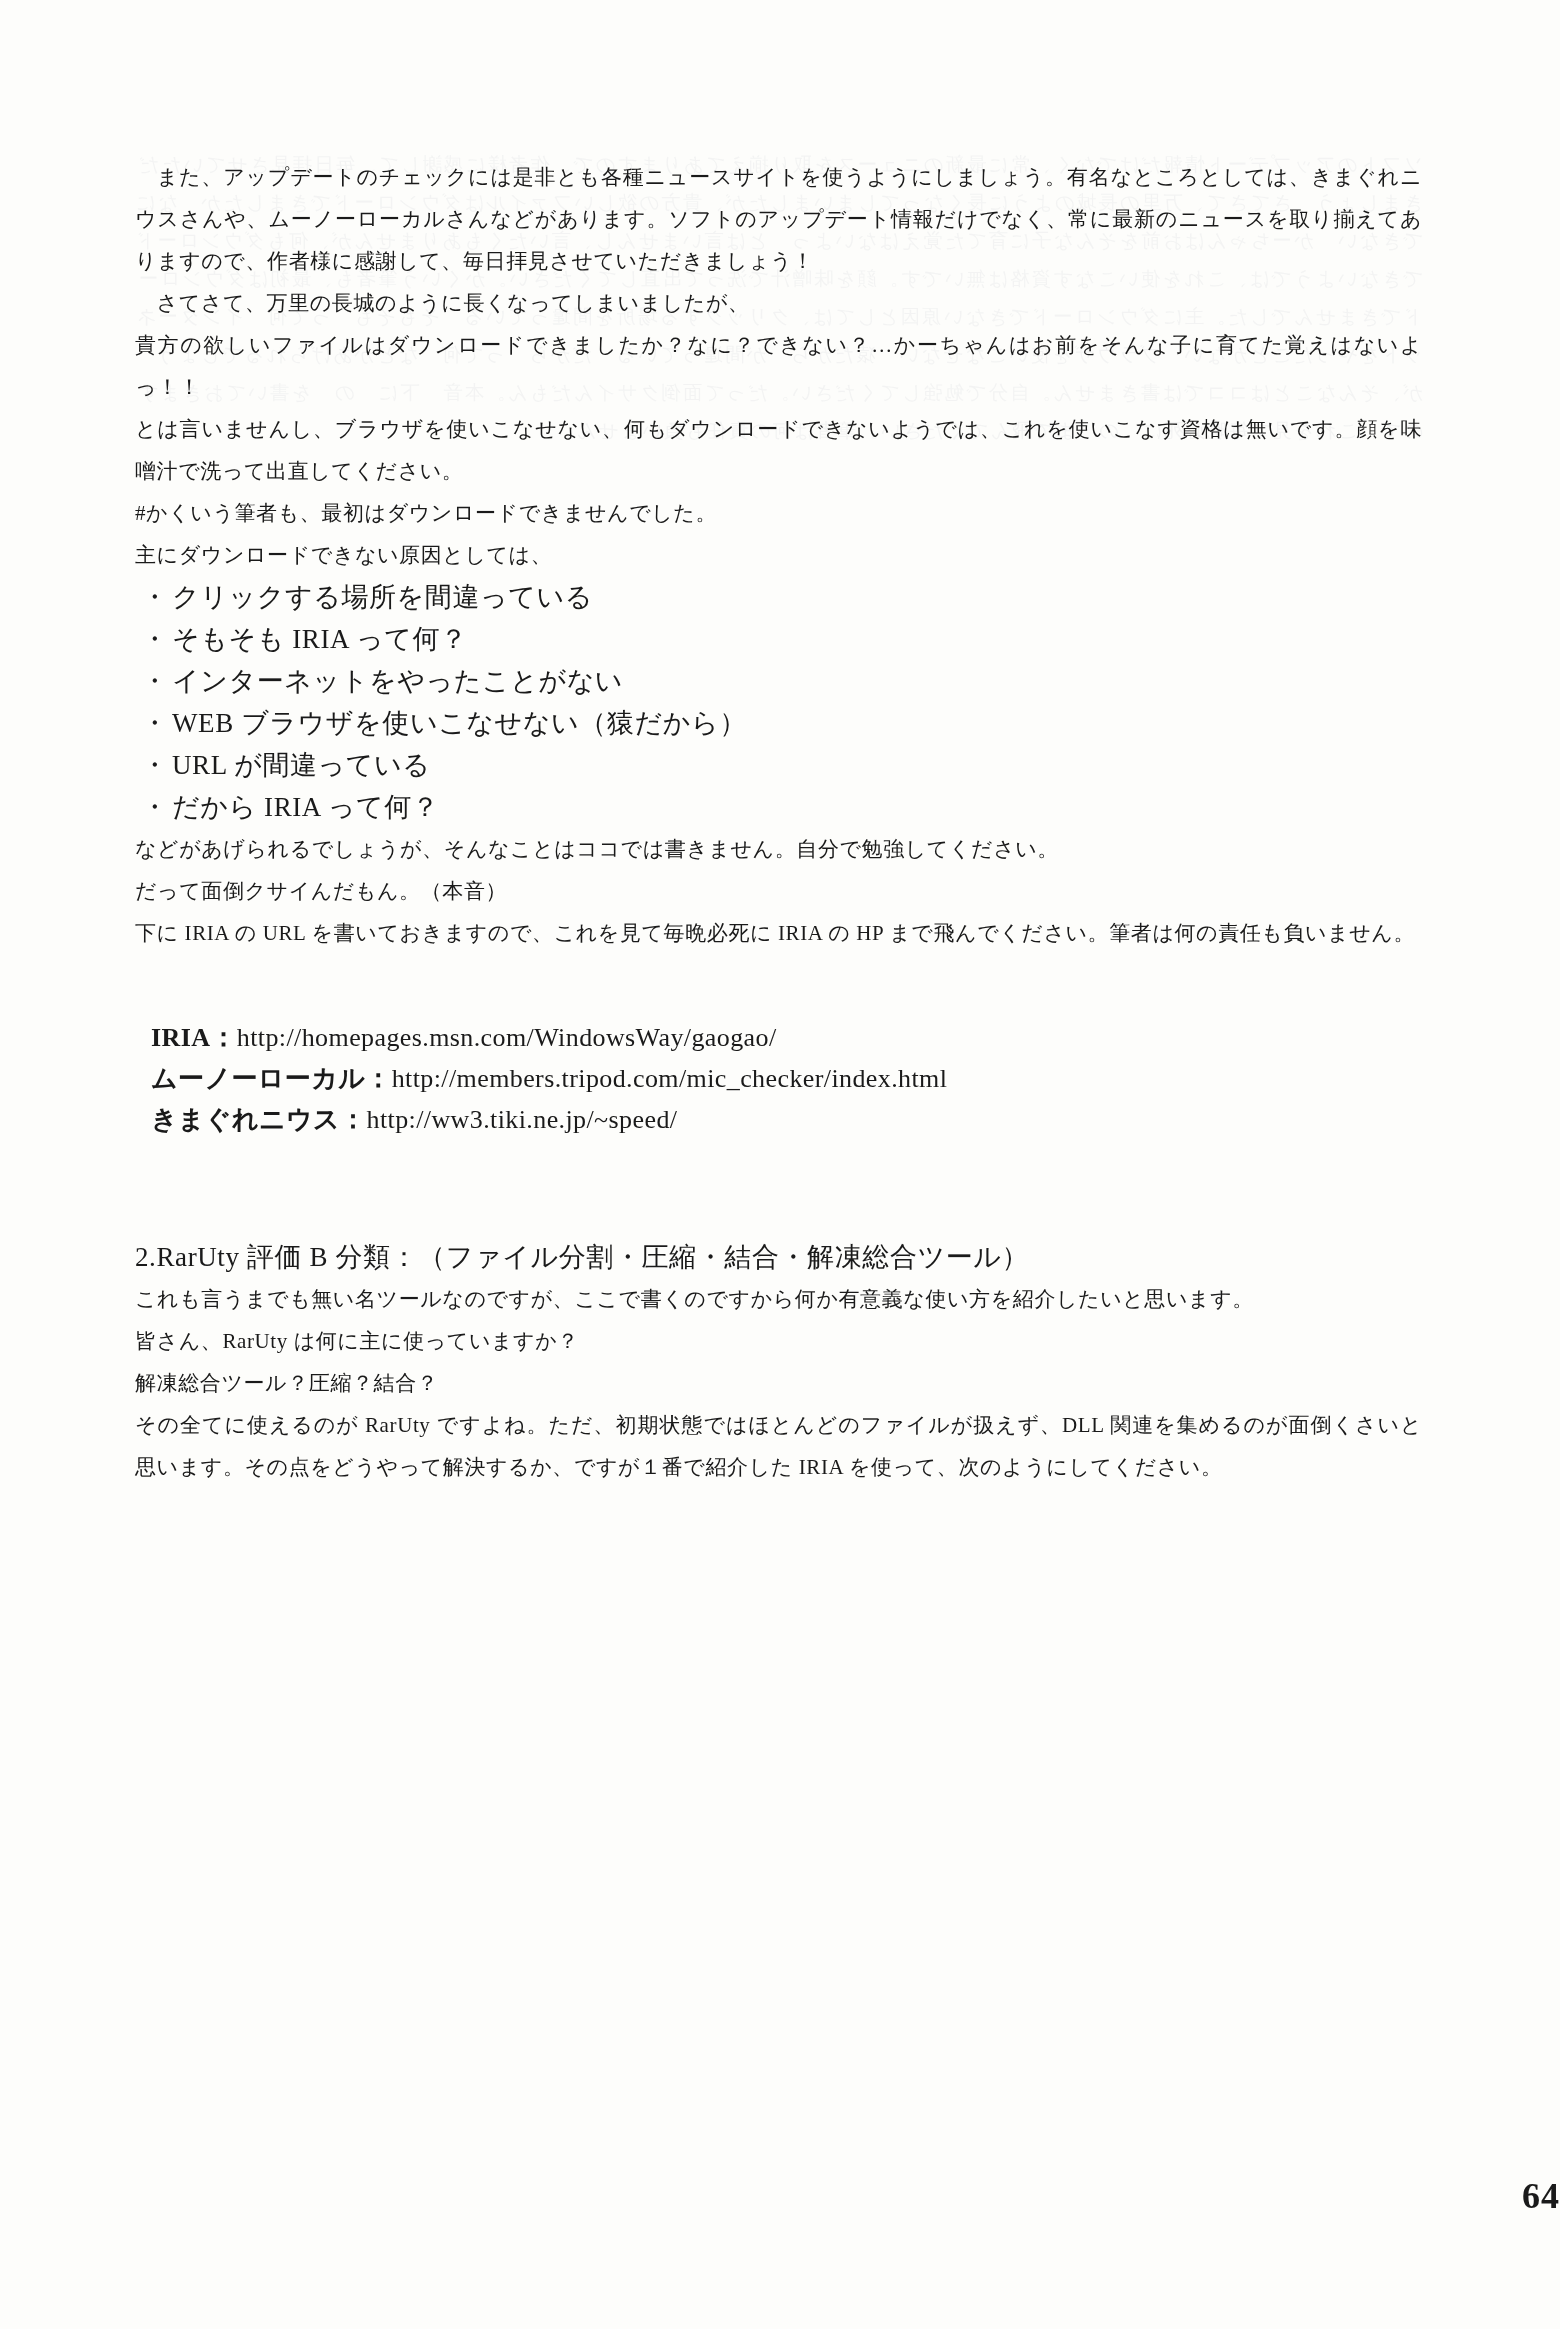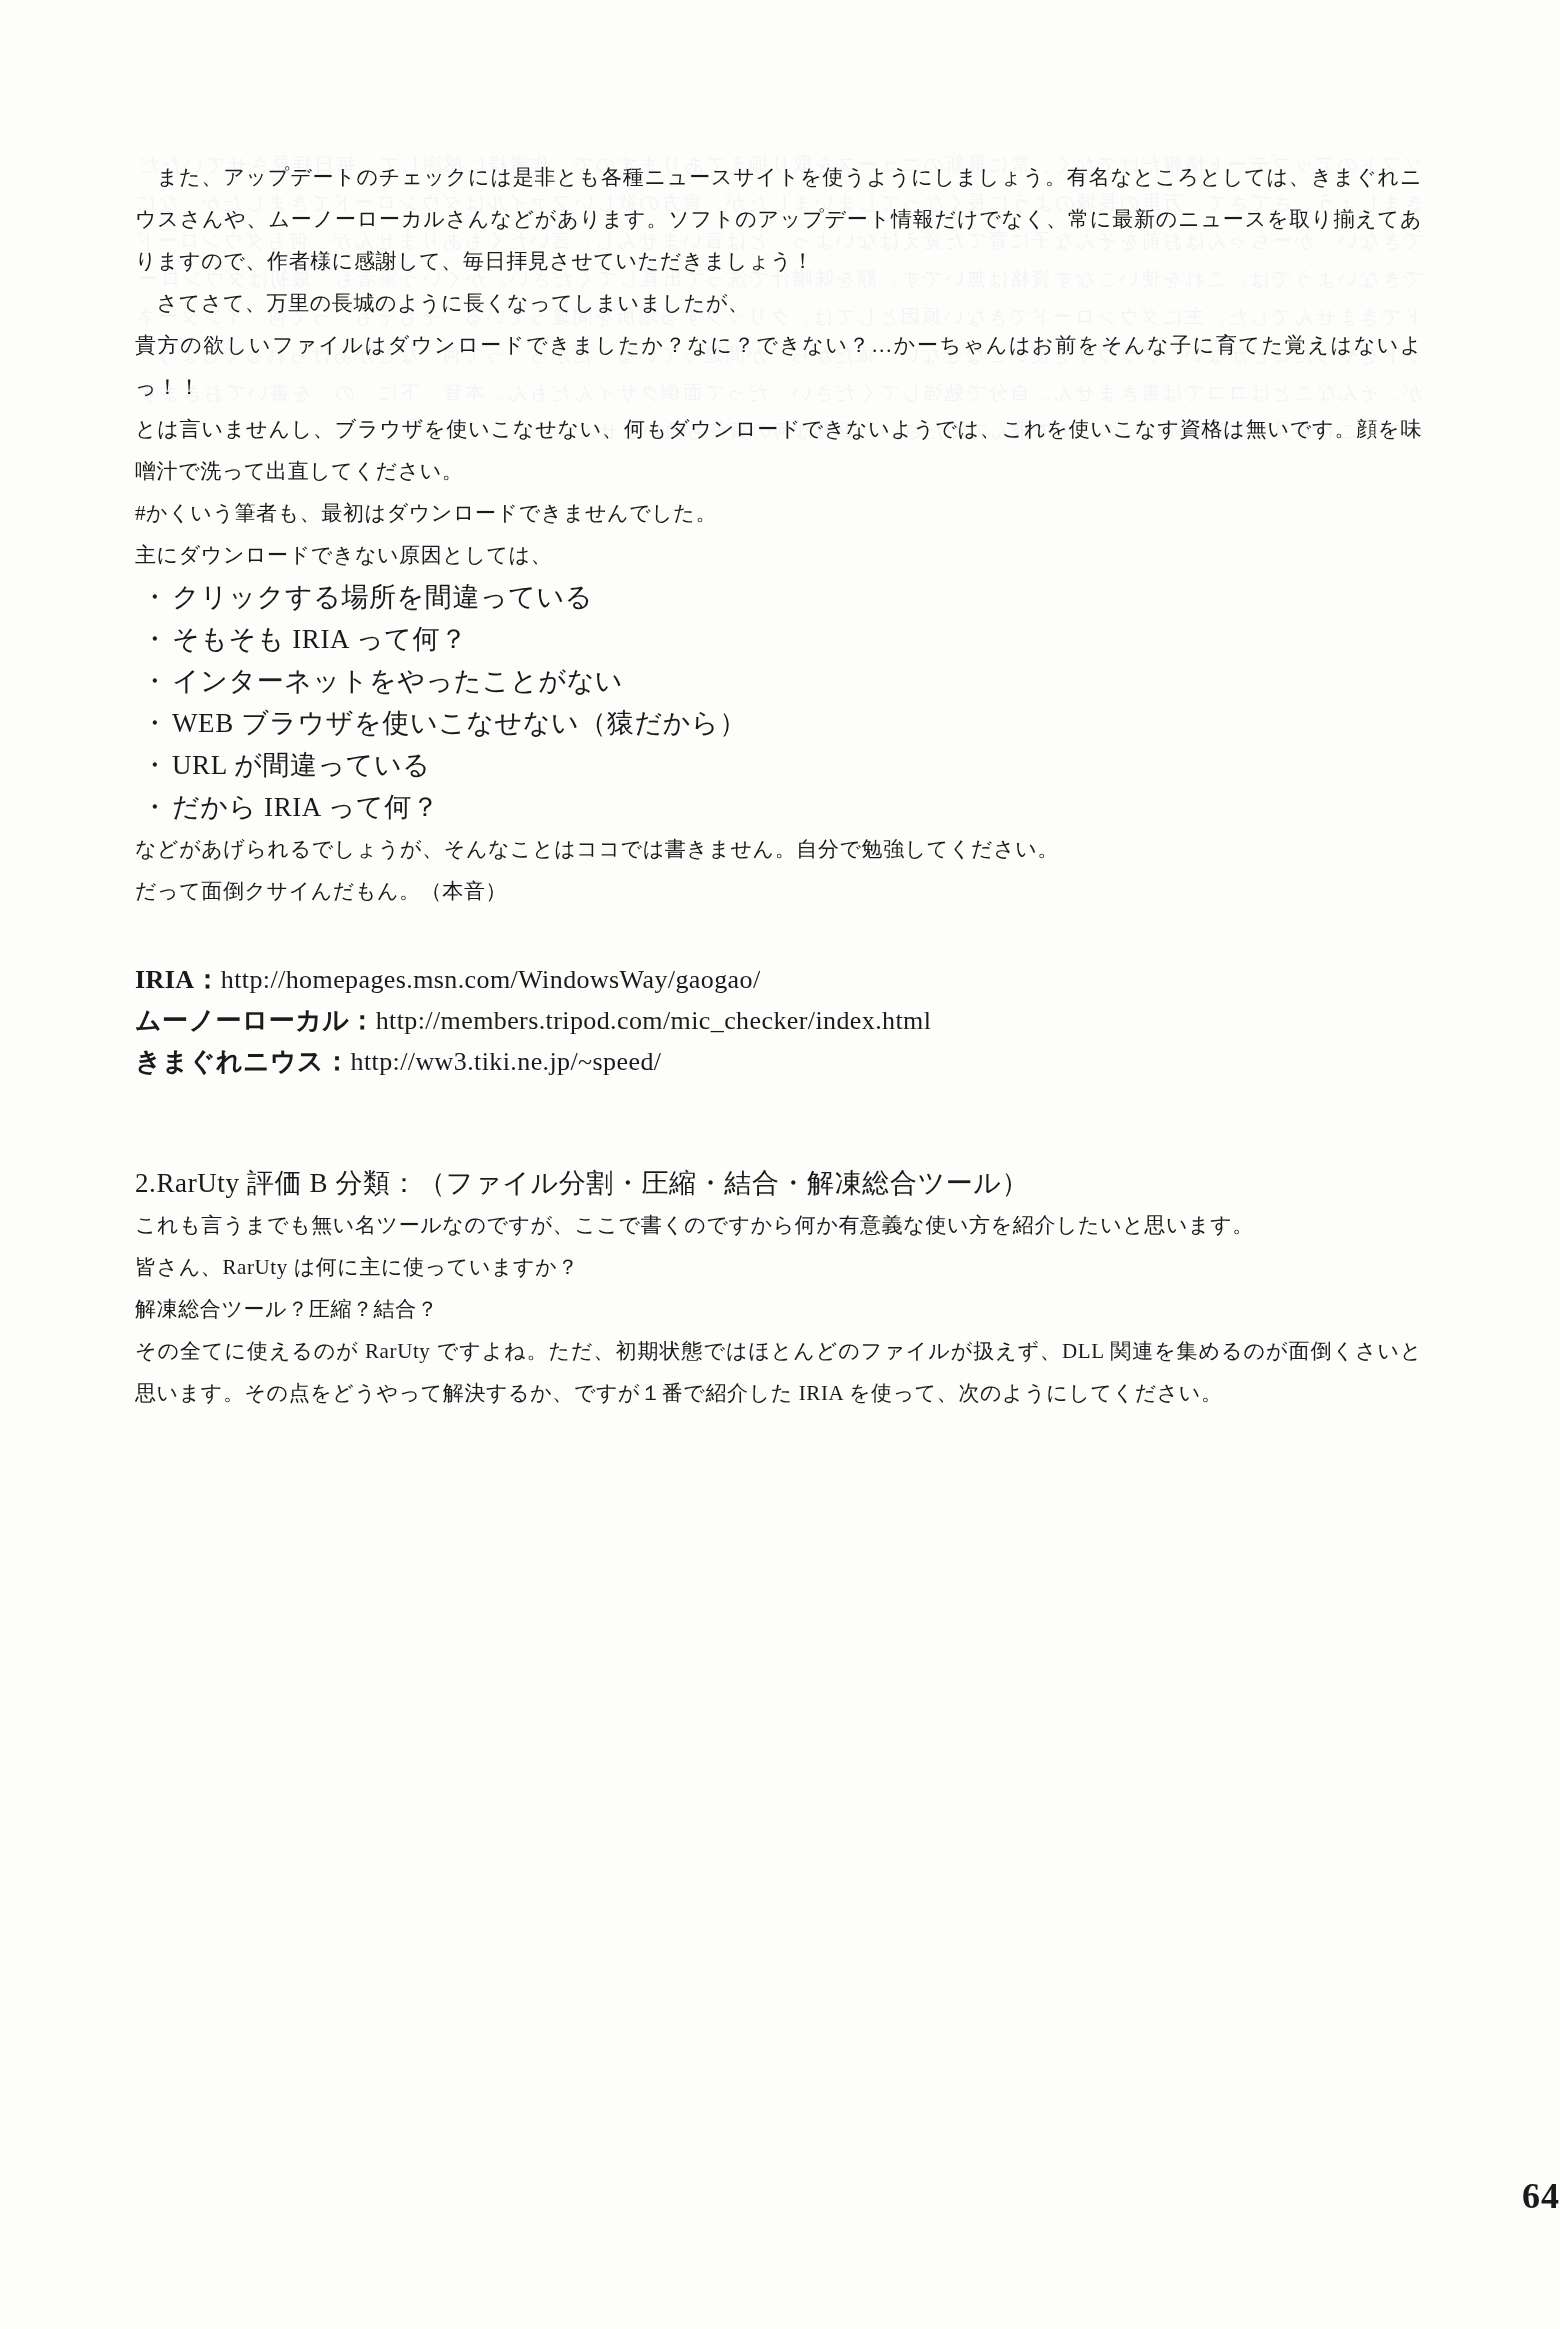--- a/index.html
+++ b/index.html
@@ -64,21 +64,21 @@
     letter-spacing: 0.6px;
   }
   .bullets li .dot {
     position: absolute;
     left: 5.9px;
     top: 0;
   }
   .gap-md { height: 47px; }
   .gap-lg { height: 80px; }
   .links {
-    margin: 0;
+    margin: 16px;
   }
   .links div {
     font-size: 26px;
     line-height: 41px;
     letter-spacing: 0.4px;
   }
   .links .lbl {
     font-weight: bold;
   }
   .links .url {
@@ -121,20 +121,21 @@
     <li><span class="dot">・</span><span>クリックする場所を間違っている</span></li>
     <li><span class="dot">・</span><span>そもそも IRIA って何？</span></li>
     <li><span class="dot">・</span><span>インターネットをやったことがない</span></li>
     <li><span class="dot">・</span><span>WEB ブラウザを使いこなせない（猿だから）</span></li>
     <li><span class="dot">・</span><span>URL が間違っている</span></li>
     <li><span class="dot">・</span><span>だから IRIA って何？</span></li>
   </ul>
 
   <p>などがあげられるでしょうが、そんなことはココでは書きません。自分で勉強してください。</p>
   <p>だって面倒クサイんだもん。（本音）</p>
+  <p>下に IRIA の URL を書いておきますので、これを見て毎晩必死に IRIA の HP まで飛んでください。筆者は何の責任も負いません。</p>
 
   <div class="gap-md"></div>
 
   <div class="links">
     <div>
       <span class="lbl">IRIA</span><span class="lbl">：</span><span class="url">http://homepages.msn.com/WindowsWay/gaogao/</span>
     </div>
     <div>
       <span class="lbl">ムーノーローカル</span><span class="lbl">：</span><span class="url">http://members.tripod.com/mic_checker/index.html</span>
     </div>

